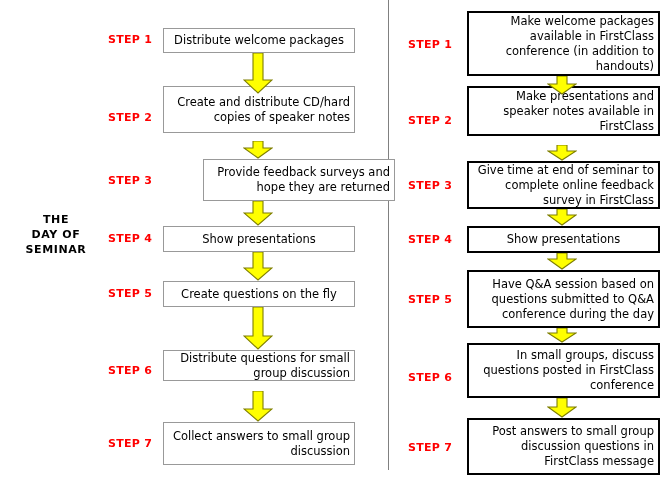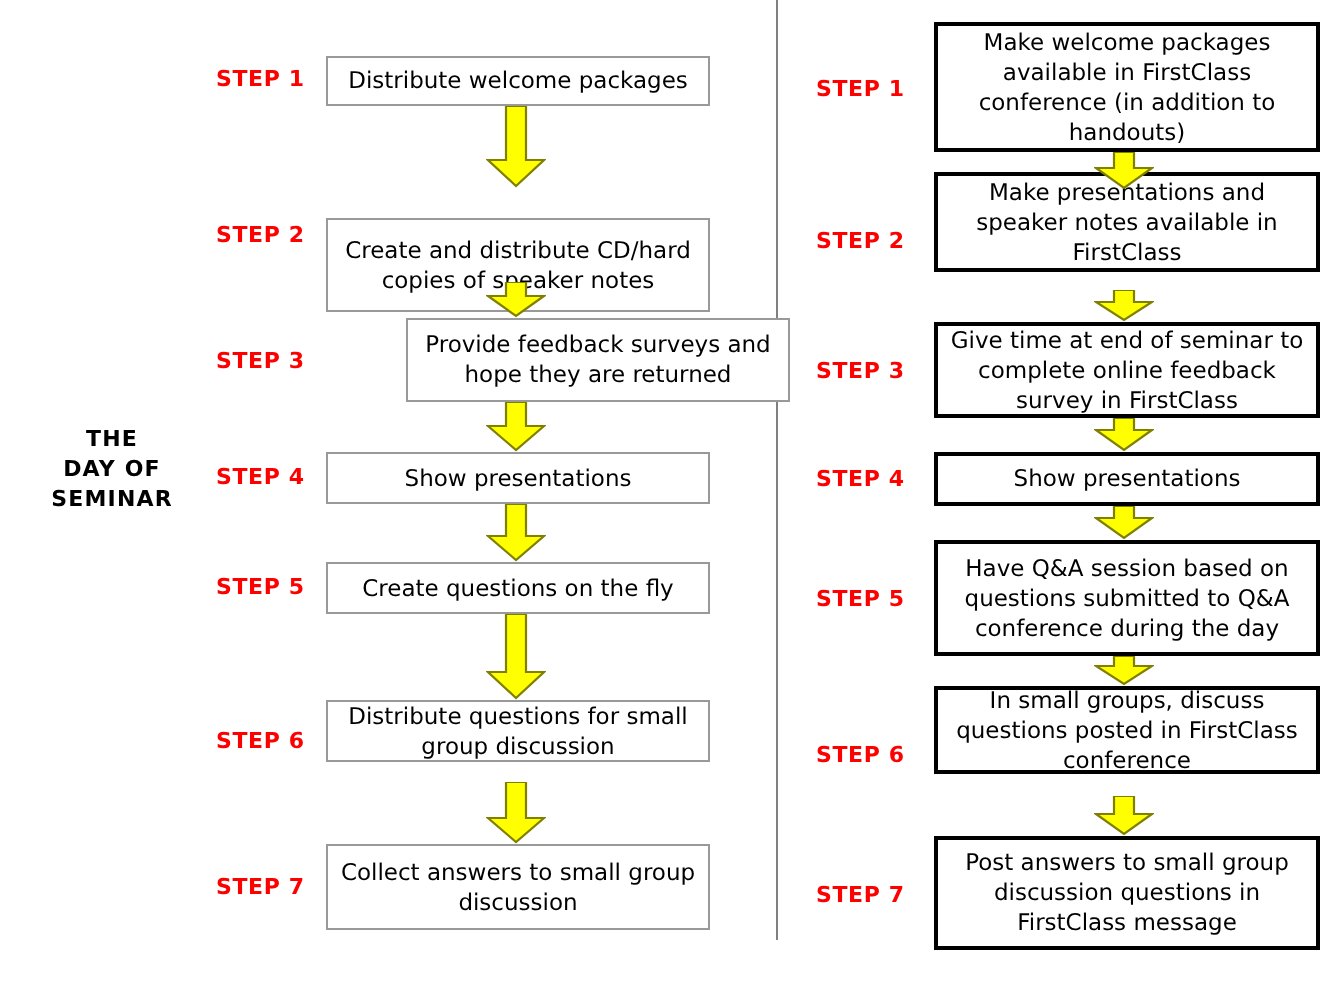--- a/index.html
+++ b/index.html
@@ -55,21 +55,21 @@
   }
   .step-label.left  { left: 108px; }
   .step-label.right { left: 408px; }
 
   .flowbox {
     position: absolute;
     box-sizing: border-box;
     display: flex;
     align-items: center;
     justify-content: center;
-    text-align: center;
+    text-align: right;
     background: #ffffff;
     color: #000000;
     font-family: "DejaVu Sans", sans-serif;
     font-size: 11.5px;
     line-height: 15px;
     padding: 2px 4px;
   }
   .flowbox.left {
     left: 163px;
     width: 192px;
@@ -106,21 +106,21 @@
   <div class="step-label left" style="top:111px">STEP 2</div>
   <div class="step-label left" style="top:174px">STEP 3</div>
   <div class="step-label left" style="top:232px">STEP 4</div>
   <div class="step-label left" style="top:287px">STEP 5</div>
   <div class="step-label left" style="top:364px">STEP 6</div>
   <div class="step-label left" style="top:437px">STEP 7</div>
 
   <div class="flowbox left" style="top:28px;  height:25px;">
       <span>Distribute welcome packages</span>
     </div>
-  <div class="flowbox left" style="top:109px;  height:47px;">
+  <div class="flowbox left" style="top:86px;  height:47px;">
       <span>Create and distribute CD/hard copies of speaker notes</span>
     </div>
   <div class="flowbox left" style="top:159px; height:42px;margin-left:40px;">
       <span>Provide feedback surveys and hope they are returned</span>
     </div>
   <div class="flowbox left" style="top:226px; height:26px;">
       <span>Show presentations</span>
     </div>
   <div class="flowbox left" style="top:281px; height:26px;">
       <span>Create questions on the fly</span>
@@ -179,21 +179,21 @@
     </div>
   <div class="flowbox right" style="top:161px; height:48px;">
       <span>Give time at end of seminar to complete online feedback survey in FirstClass</span>
     </div>
   <div class="flowbox right" style="top:226px; height:27px;">
       <span>Show presentations</span>
     </div>
   <div class="flowbox right" style="top:270px; height:58px;">
       <span>Have Q&amp;A session based on questions submitted to Q&amp;A conference during the day</span>
     </div>
-  <div class="flowbox right" style="top:343px; height:44px;">
+  <div class="flowbox right" style="top:343px; height:55px;">
       <span>In small groups, discuss questions posted in FirstClass conference</span>
     </div>
   <div class="flowbox right" style="top:418px; height:57px;">
       <span>Post answers to small group discussion questions in FirstClass message</span>
     </div>
 
   <div class="arrow right" style="top:76px; width:30px; height:19px;">
     <svg width="30" height="19" viewBox="0 0 30 19">
       <polygon points="10,0 20,0 20,8 29,8 15,18 1,8 10,8" fill="#ffff00" stroke="#7f7f00" stroke-width="1.1"></polygon>
     </svg>

